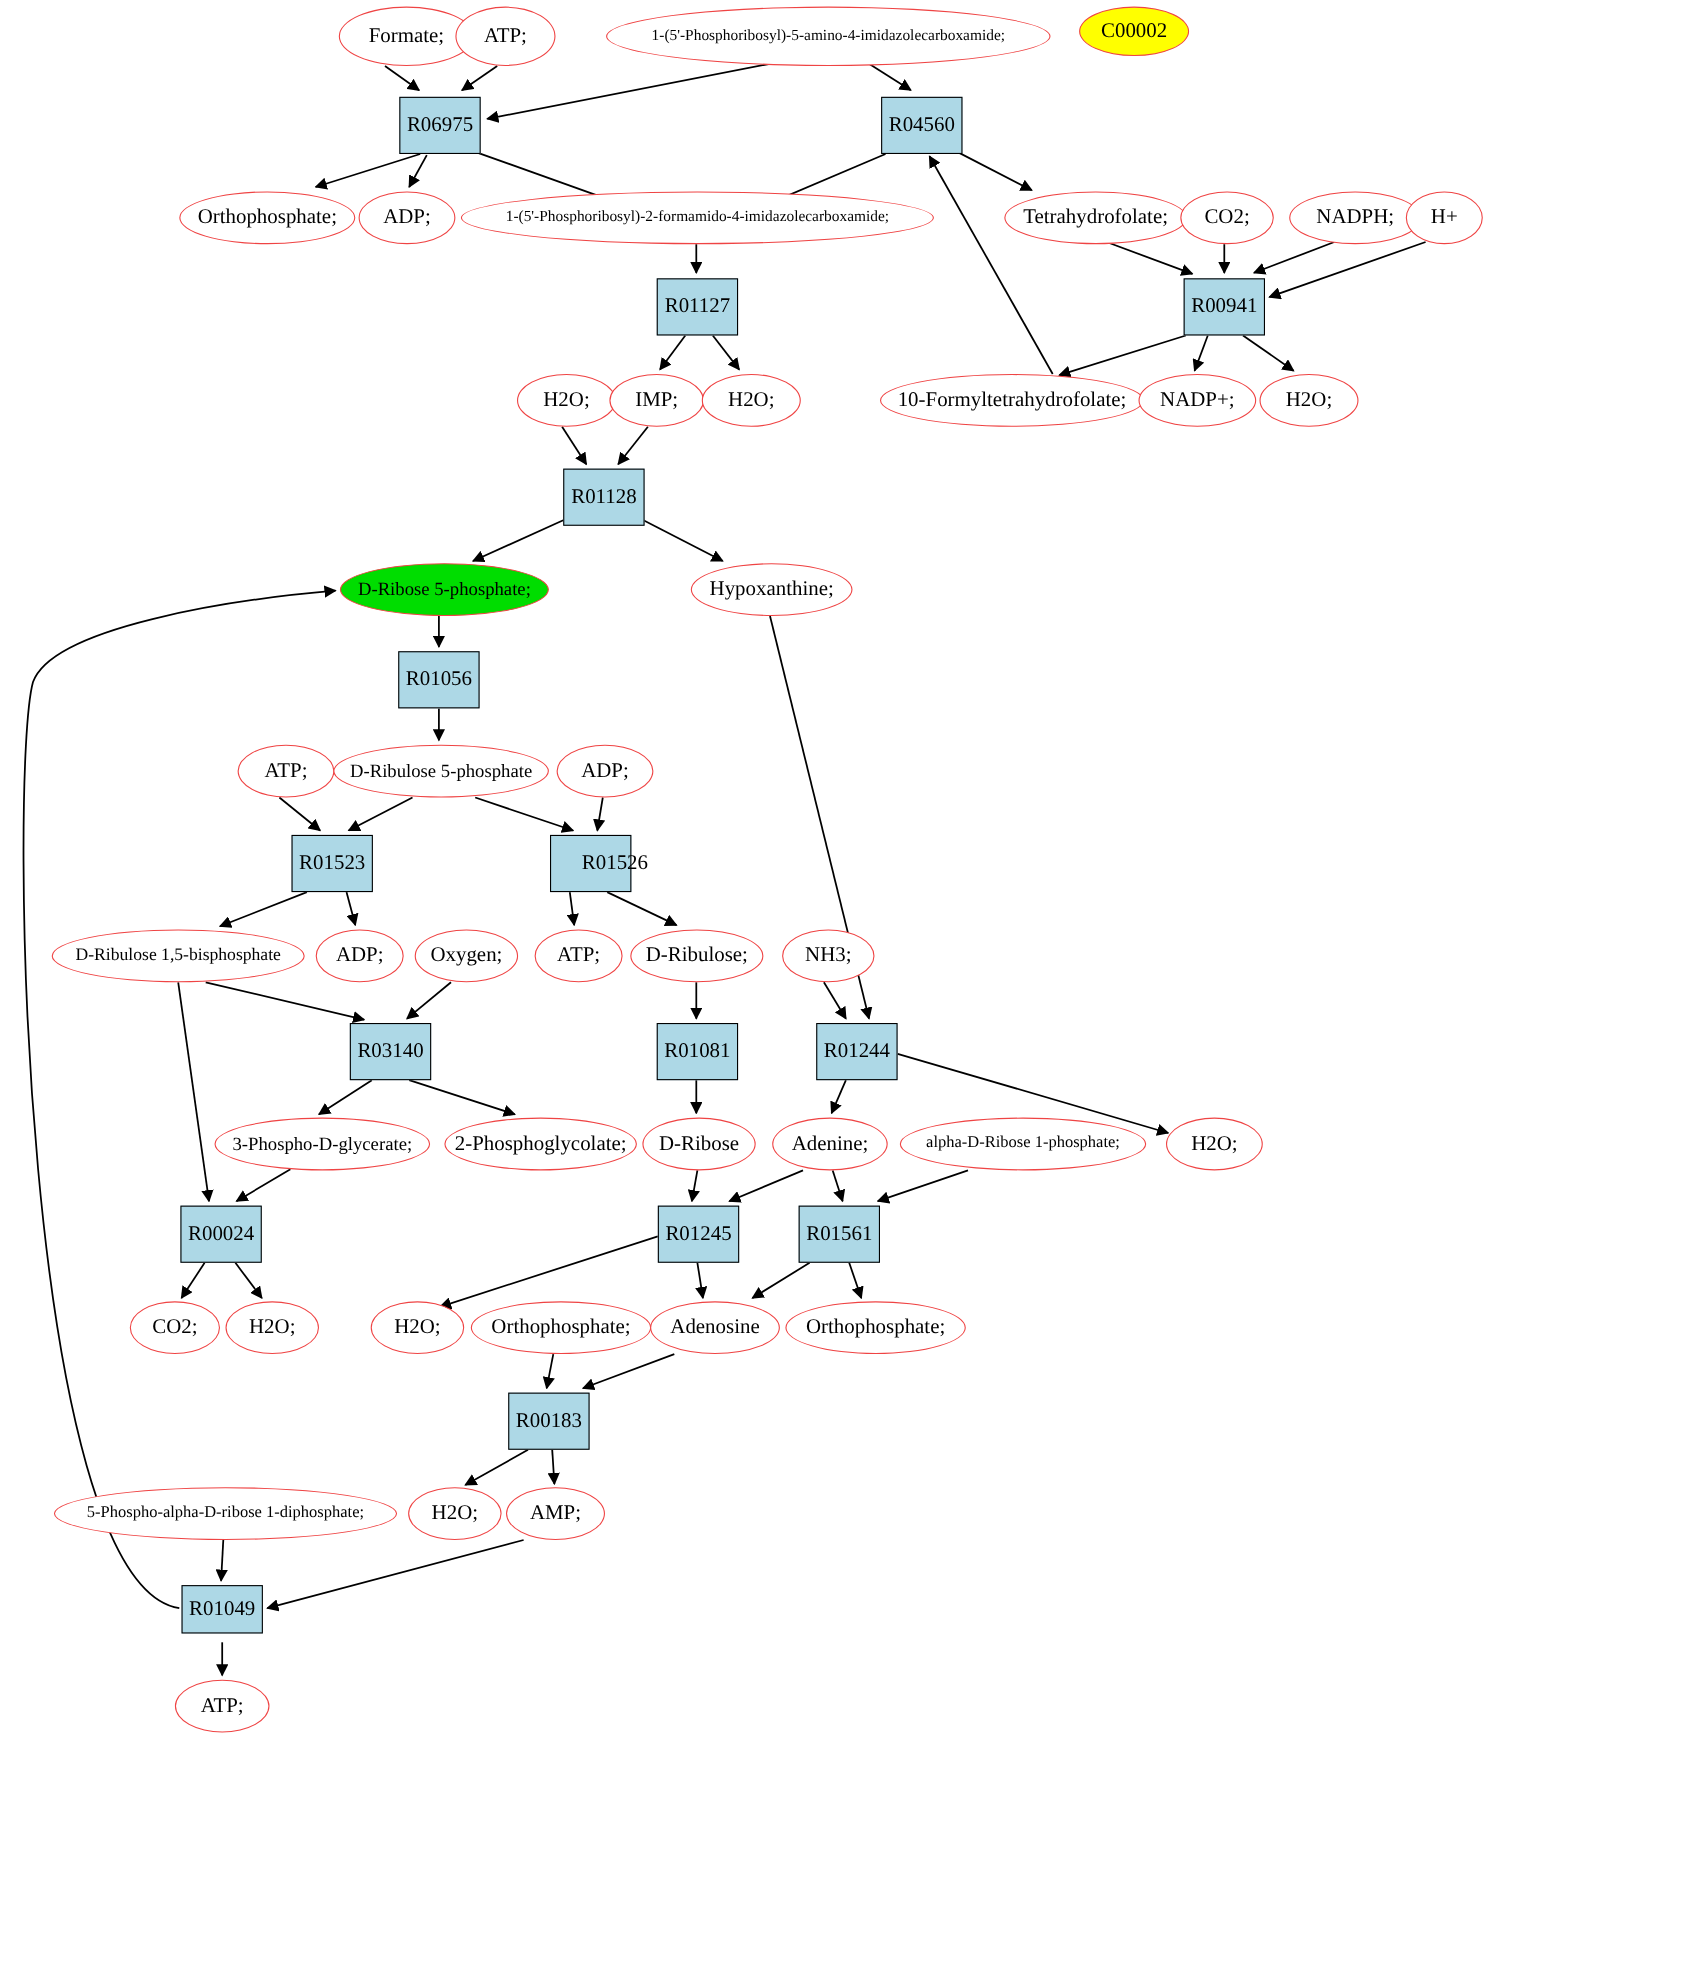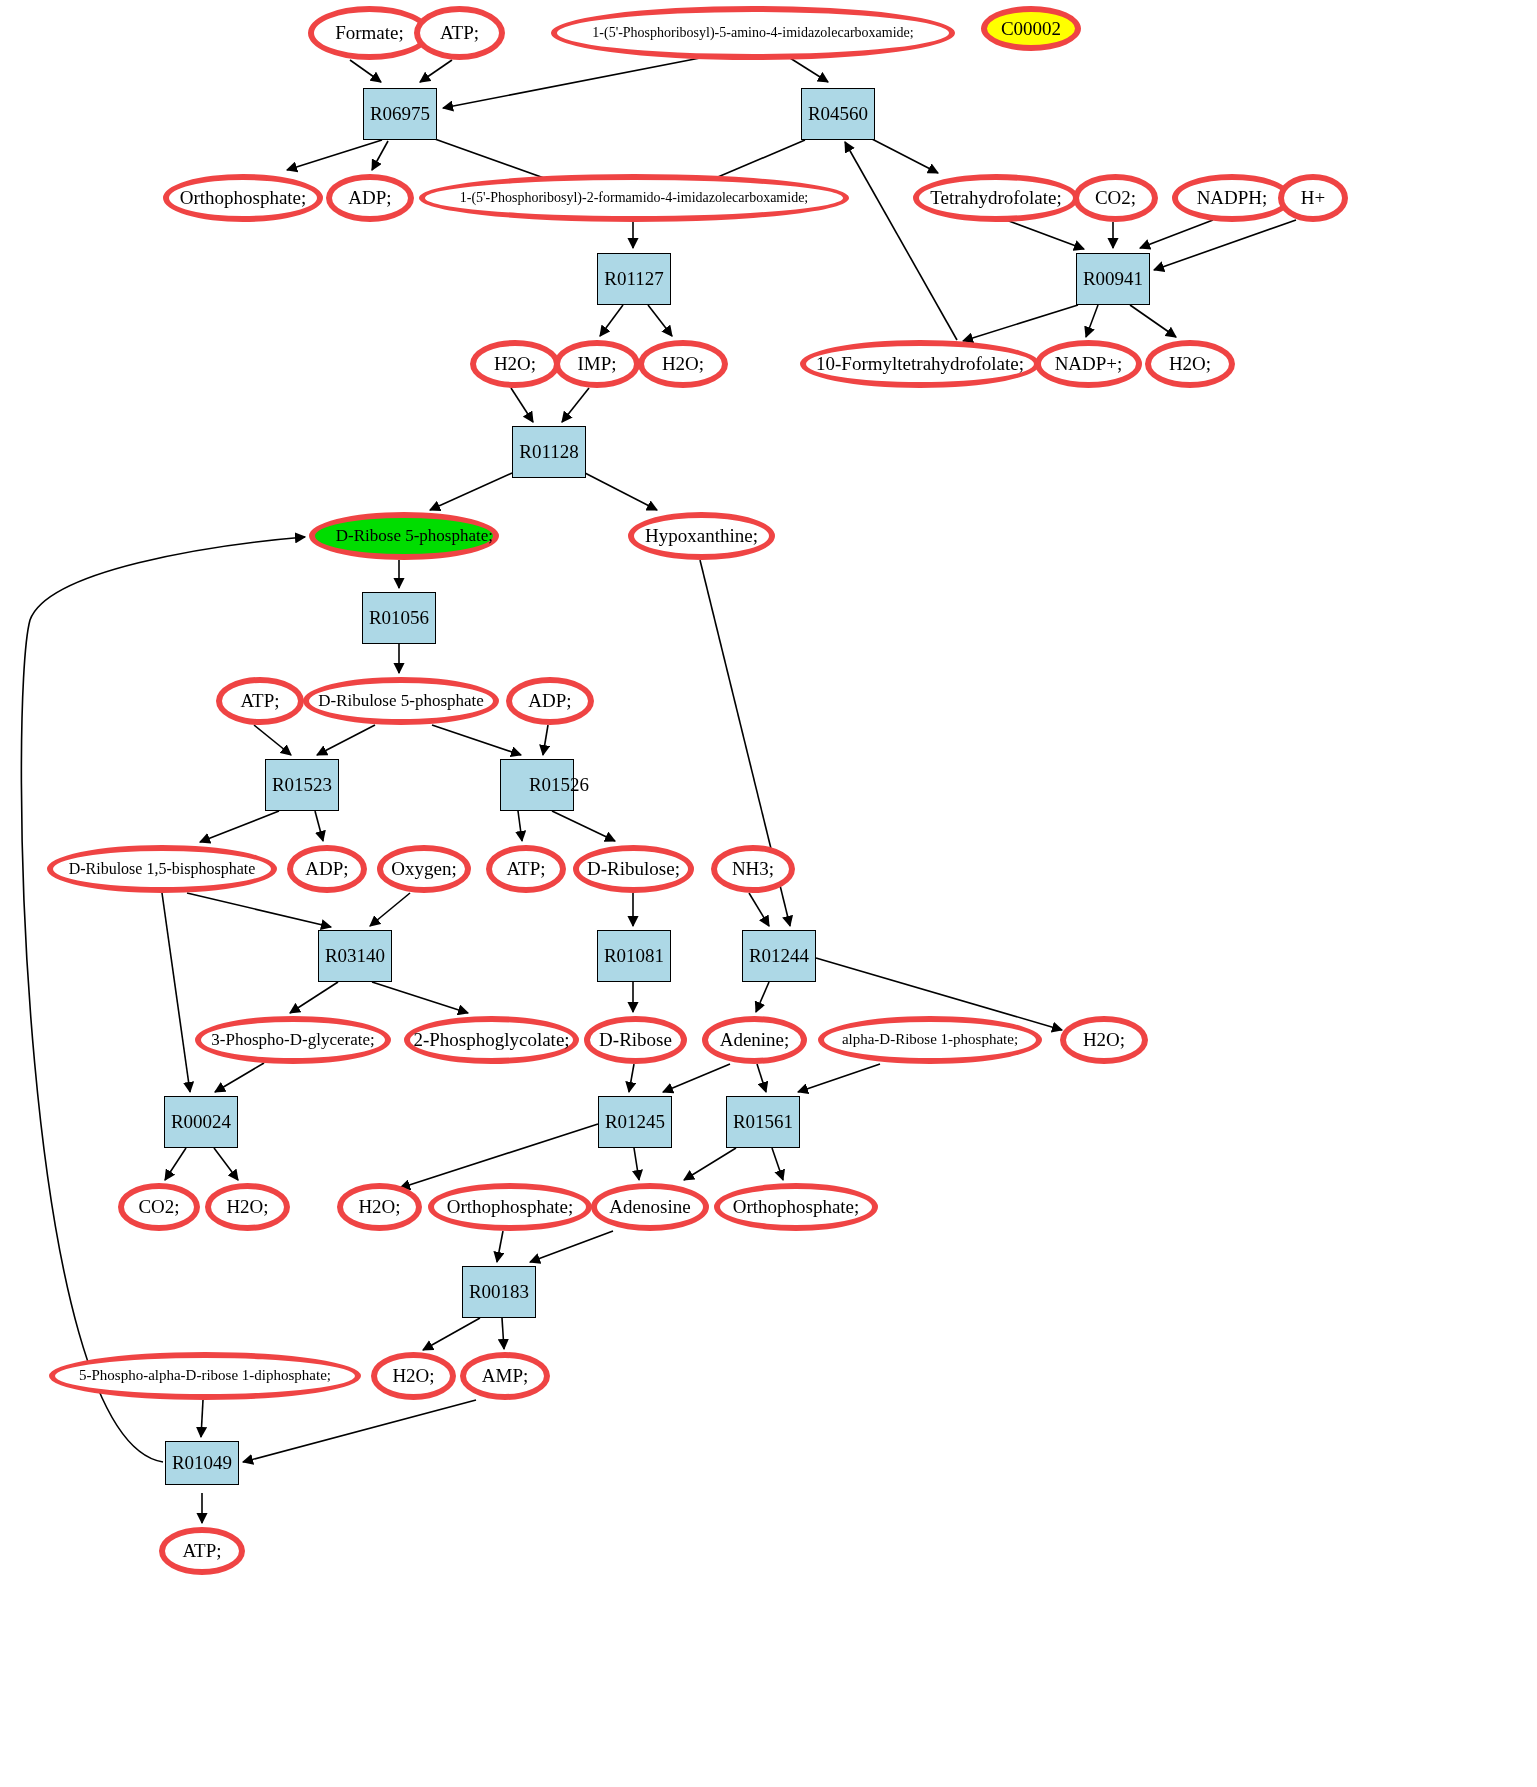--- a/index.html
+++ b/index.html
@@ -24,27 +24,27 @@
     box-sizing:border-box;
     display:flex;
     align-items:center;
     justify-content:center;
     text-align:center;
     color:#000000;
     line-height:1.05;
     white-space:nowrap;
   }
   .node.compound{
-    border:6px solid #ef4444;
+    border:1px solid #ef4444;
     border-radius:50%;
     background:#ffffff;
     font-size:19px;
     font-family:Liberation Serif, serif;
   }
-  .node.compound.highlight-green{ background:#00dd00;justify-content:flex-end; }
+  .node.compound.highlight-green{ background:#00dd00; }
   .node.compound.highlight-yellow{ background:#ffff00; }
   .node.reaction{
     border:1px solid #000000;
     background:#add8e6;
     font-size:19px;
   }
 </style>
 </head>
 <body>
 

